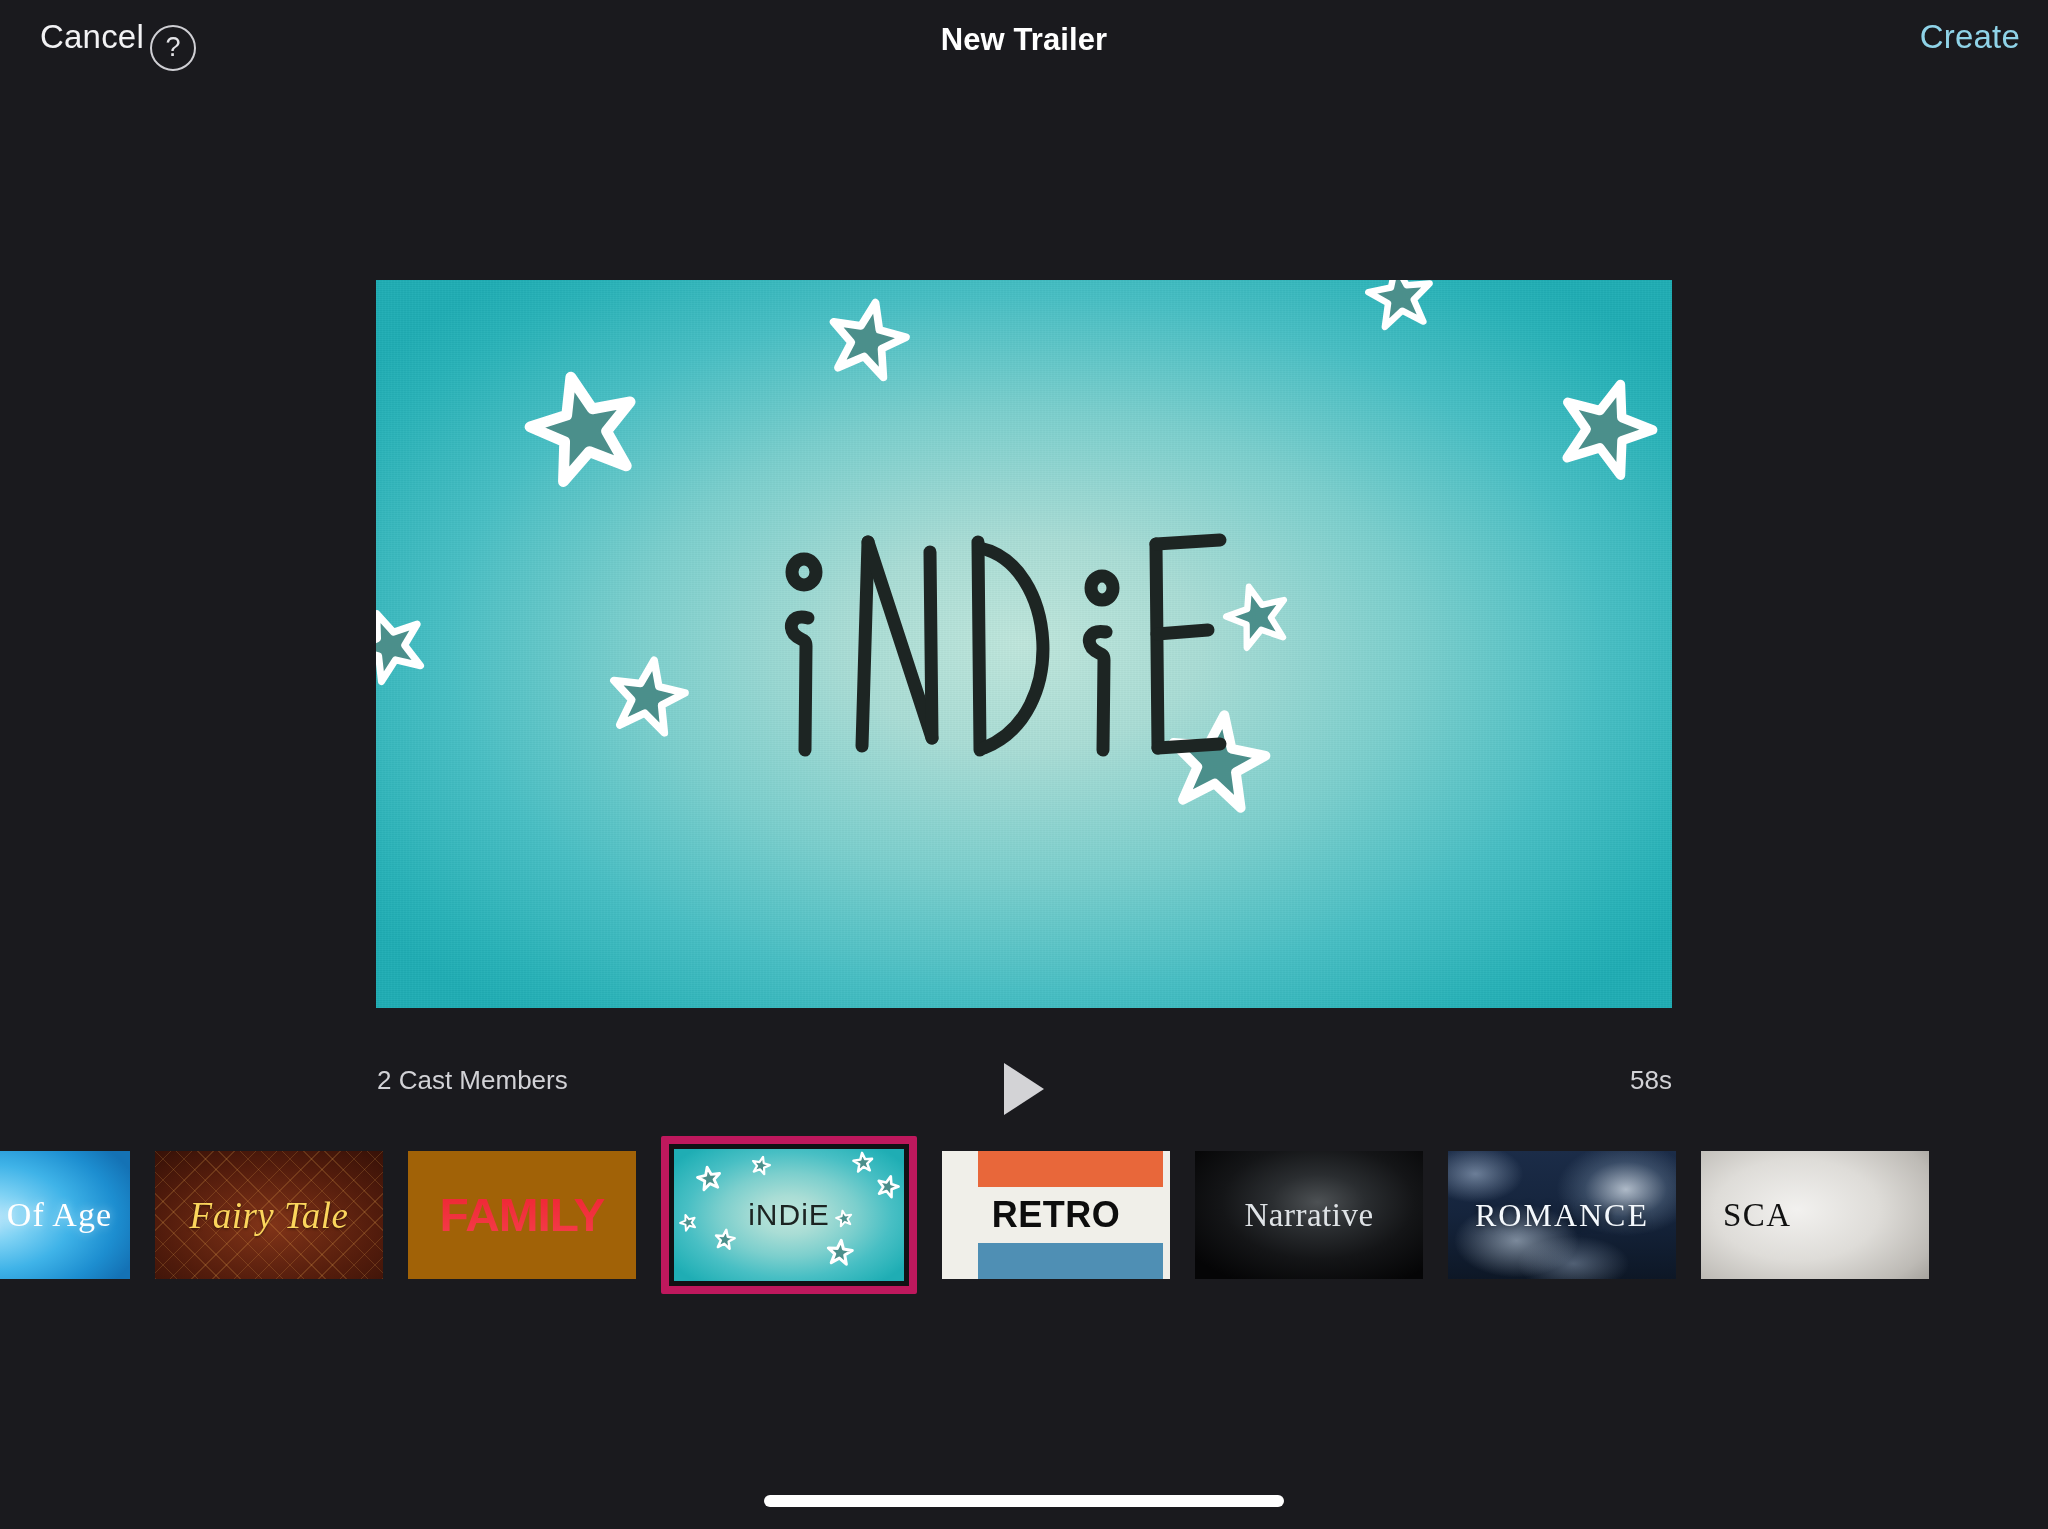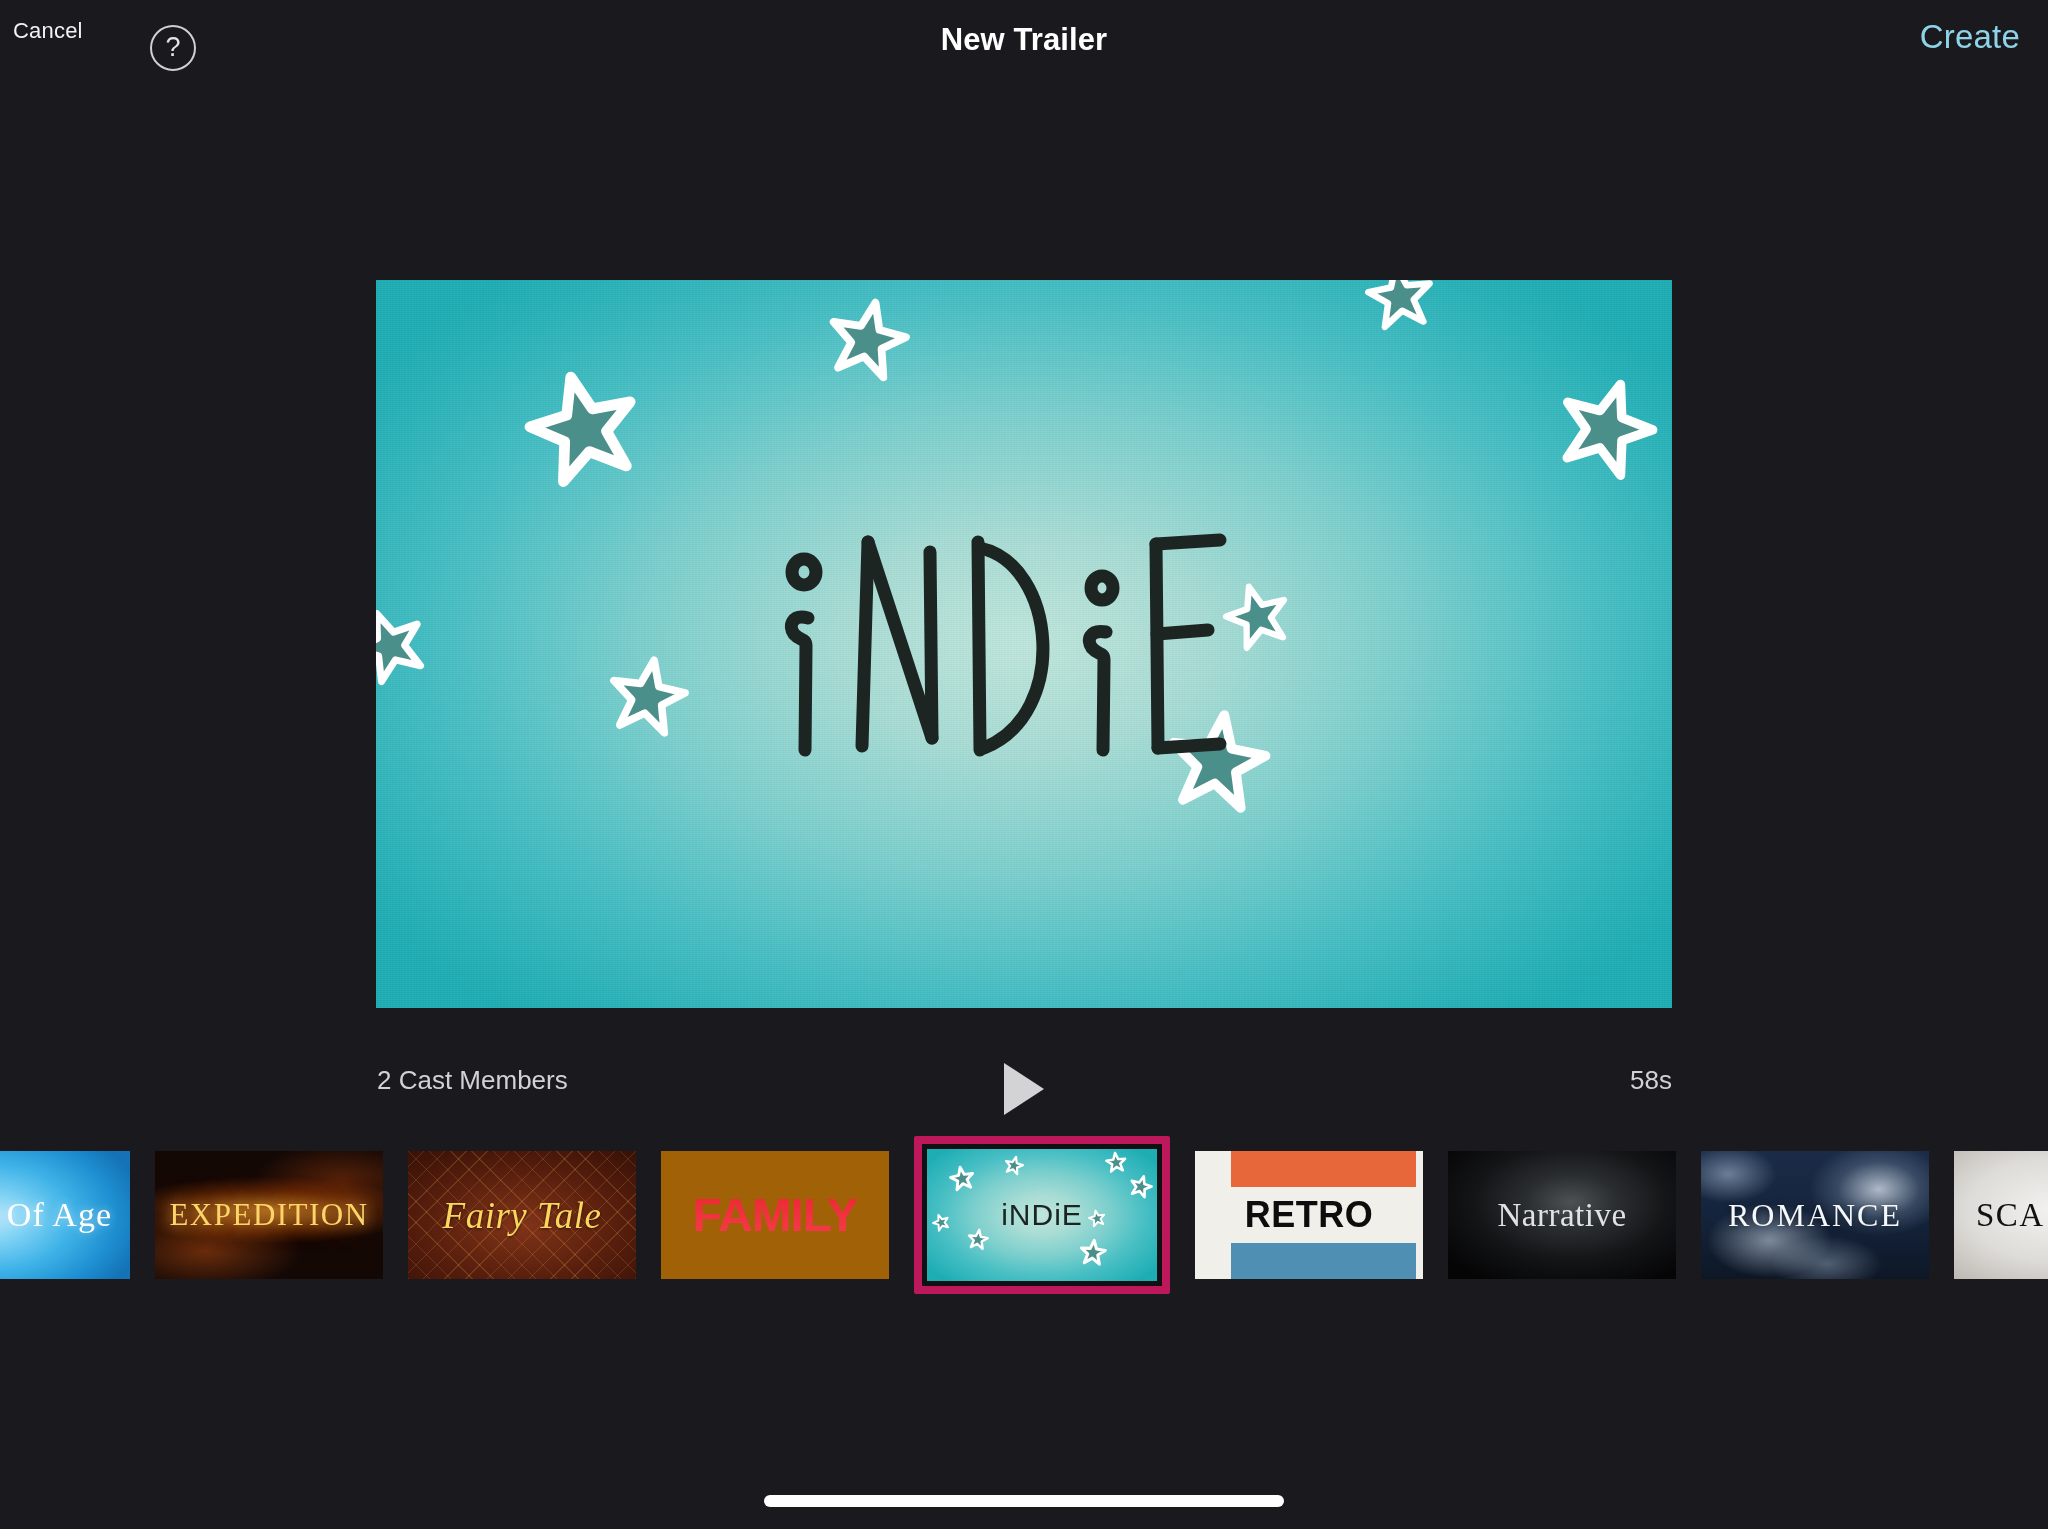--- a/index.html
+++ b/index.html
@@ -24,23 +24,23 @@
   .header {
     position: absolute;
     top: 0; left: 0;
     width: 2048px;
     height: 94px;
     display: flex;
     align-items: center;
   }
   .hdr-cancel {
     position: absolute;
-    left: 13px;
+    left: 40px;
     top: 18px;
-    font-size: 22px;
+    font-size: 33px;
     color: #f2f2f4;
     letter-spacing: 0.2px;
     cursor: pointer;
     font-weight: 400;
   }
   .hdr-help {
     position: absolute;
     left: 150px;
     top: 25px;
     width: 46px;
@@ -436,25 +436,20 @@
     <div class="duration-label">58s</div>
   </div>
 
   <div class="strip" id="thumb-strip">
       <div class="thumb " style="margin-left: -98px;">
         <div class="thumb-inner tb-comingofage">
           <div class="thumb-label">g Of Age</div>
         </div>
       </div>
       <div class="thumb ">
-        <div class="thumb-inner tb-expedition">
-          <div class="thumb-label">EXPEDITION</div>
-        </div>
-      </div>
-      <div class="thumb ">
         <div class="thumb-inner tb-fairytale">
           <div class="thumb-label">Fairy Tale</div>
         </div>
       </div>
       <div class="thumb ">
         <div class="thumb-inner tb-family">
           <div class="thumb-label">FAMILY</div>
         </div>
       </div>
       <div class="thumb selected">

